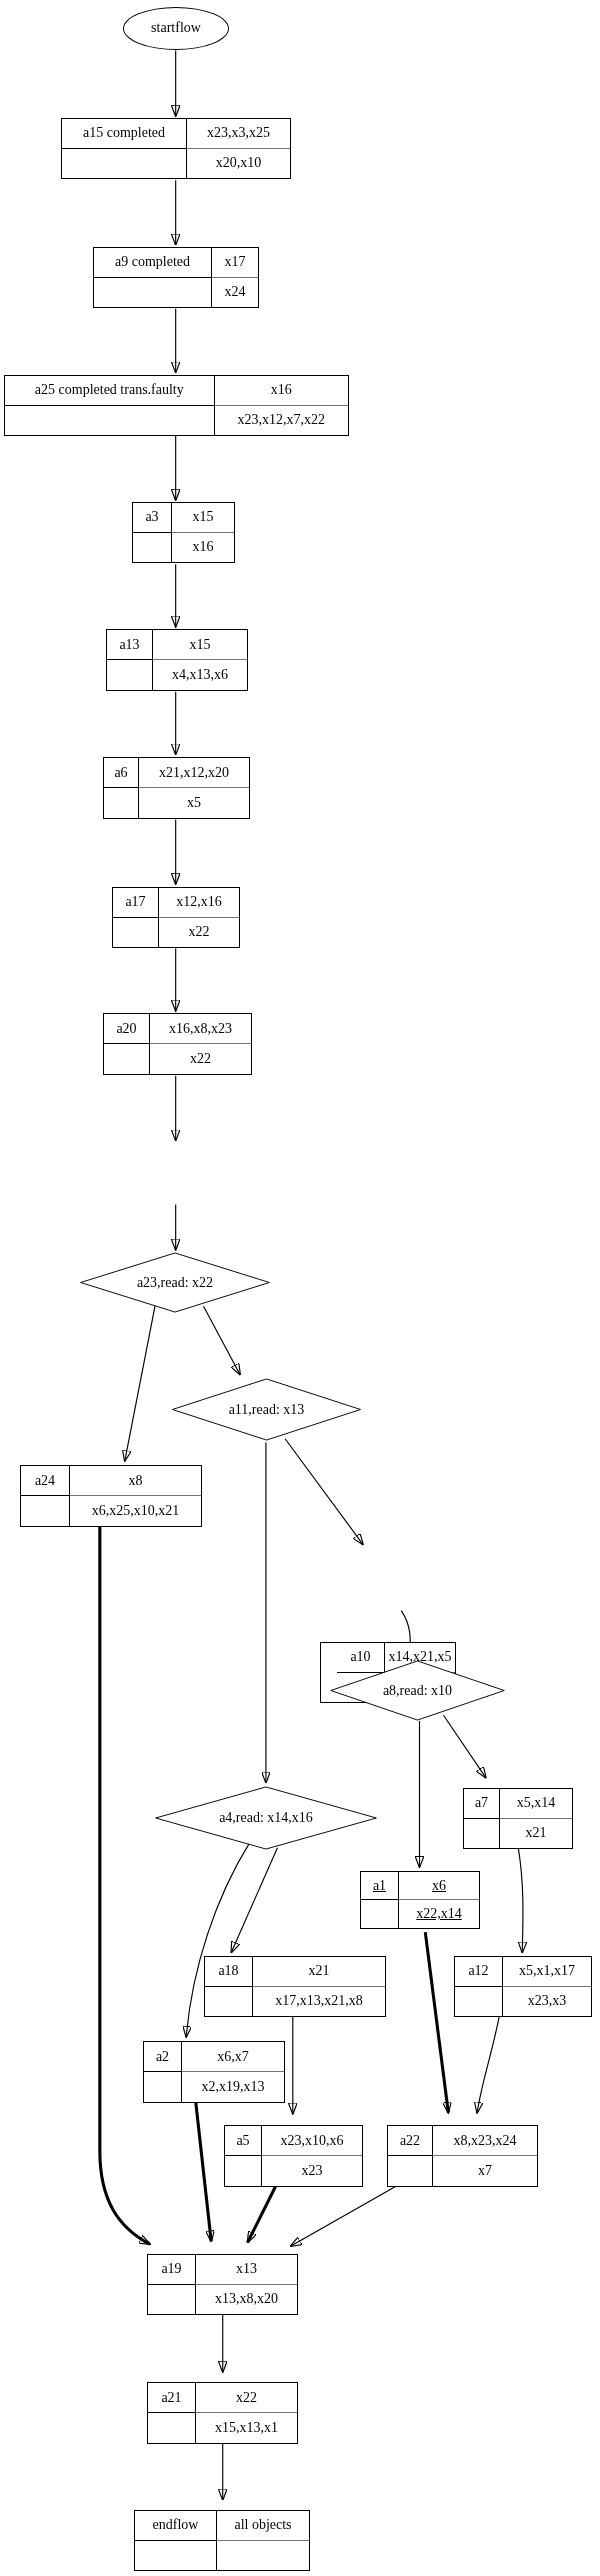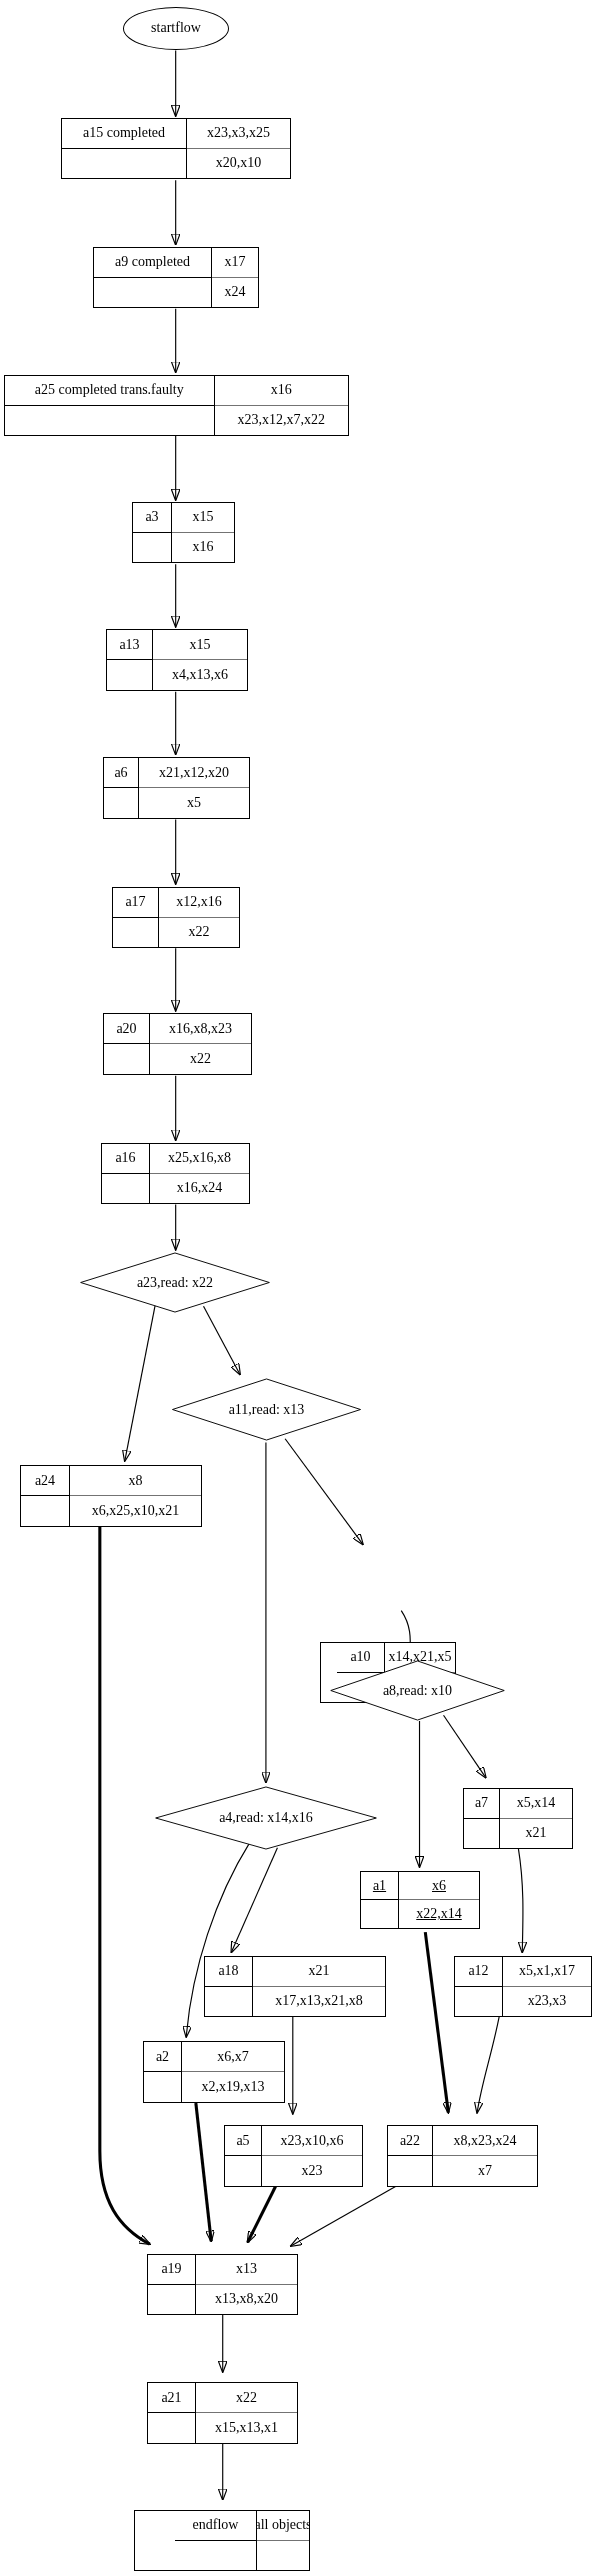--- a/index.html
+++ b/index.html
@@ -134,26 +134,20 @@
     <div class="cell c4">x22</div>
   </div>
 
   <div class="node rec" style="left:103px;top:1013px;width:149px;height:62px;--lw:46px;">
     <div class="cell c1">a20</div>
     <div class="cell c2">x16,x8,x23</div>
     <div class="cell c3"></div>
     <div class="cell c4">x22</div>
   </div>
 
-  <div class="node rec" style="left:101px;top:1143px;width:149px;height:61px;--lw:48px;">
-    <div class="cell c1">a16</div>
-    <div class="cell c2">x25,x16,x8</div>
-    <div class="cell c3"></div>
-    <div class="cell c4">x16,x24</div>
-  </div>
 
   <div class="node diamond" style="left:79px;top:1252px;width:192px;height:61px;">
     <svg width="192" height="61" viewBox="0 0 200 64">
         <polygon points="100,1 199,32 100,63 1,32"></polygon>
       </svg>
     <span class="dlabel">a23,read: x22</span>
   </div>
 
   <div class="node diamond" style="left:171px;top:1378px;width:191px;height:63px;">
     <svg width="191" height="63" viewBox="0 0 199 66">
@@ -246,21 +240,21 @@
     <div class="cell c4">x13,x8,x20</div>
   </div>
 
   <div class="node rec" style="left:147px;top:2382px;width:151px;height:62px;--lw:48px;">
     <div class="cell c1">a21</div>
     <div class="cell c2">x22</div>
     <div class="cell c3"></div>
     <div class="cell c4">x15,x13,x1</div>
   </div>
 
-  <div class="node rec" style="left:134px;top:2510px;width:176px;height:61px;padding-left:40px;--lw:82px;">
+  <div class="node rec" style="left:134px;top:2510px;width:176px;height:61px;--lw:82px;">
     <div class="cell c1">endflow</div>
     <div class="cell c2">all objects</div>
     <div class="cell c3"></div>
     <div class="cell c4"></div>
   </div>
 
 </div>
 
 
 </body></html>

